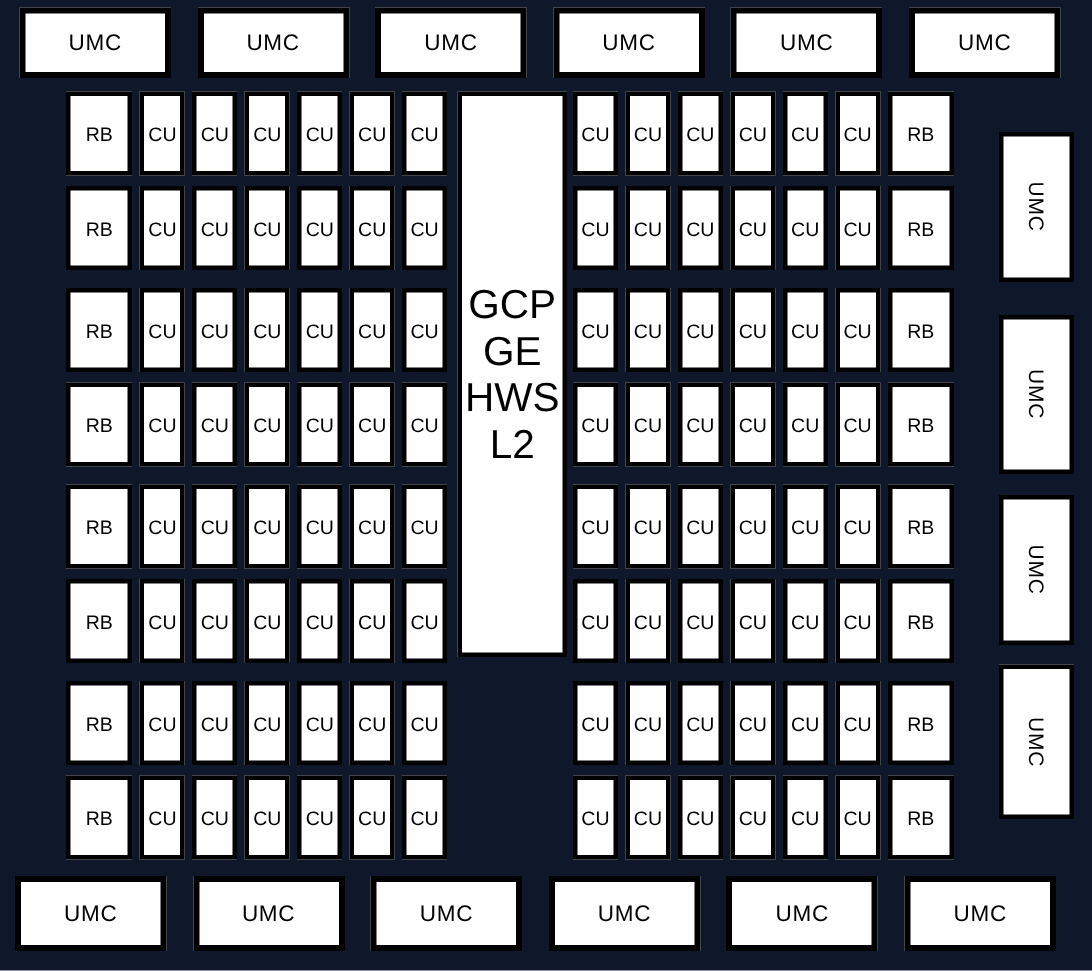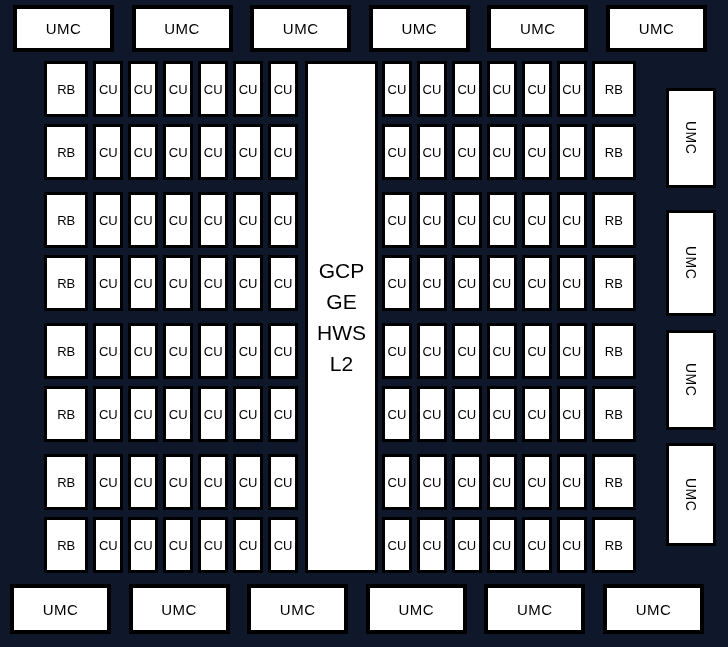--- a/index.html
+++ b/index.html
@@ -82,29 +82,29 @@
     justify-content: center;
     font-size: 13px;
   }
   .block.cu { width: 31px; }
   .block.rb { width: 46px; }
 
   
   .center-block {
     position: absolute;
     left: 305px; top: 61px;
-    width: 73px; height: 512px;
+    width: 73px; height: 377px;
     box-sizing: border-box;
     background: #ffffff;
     border: 3px solid #000000;
     display: flex;
     flex-direction: column;
     align-items: center;
     justify-content: center;
-    font-size: 21px;
+    font-size: 27px;
     line-height: 31px;
     text-align: center;
   }
 </style>
 </head>
 <body>
 
 <div class="chip">
 
   <div class="umc-row top">

